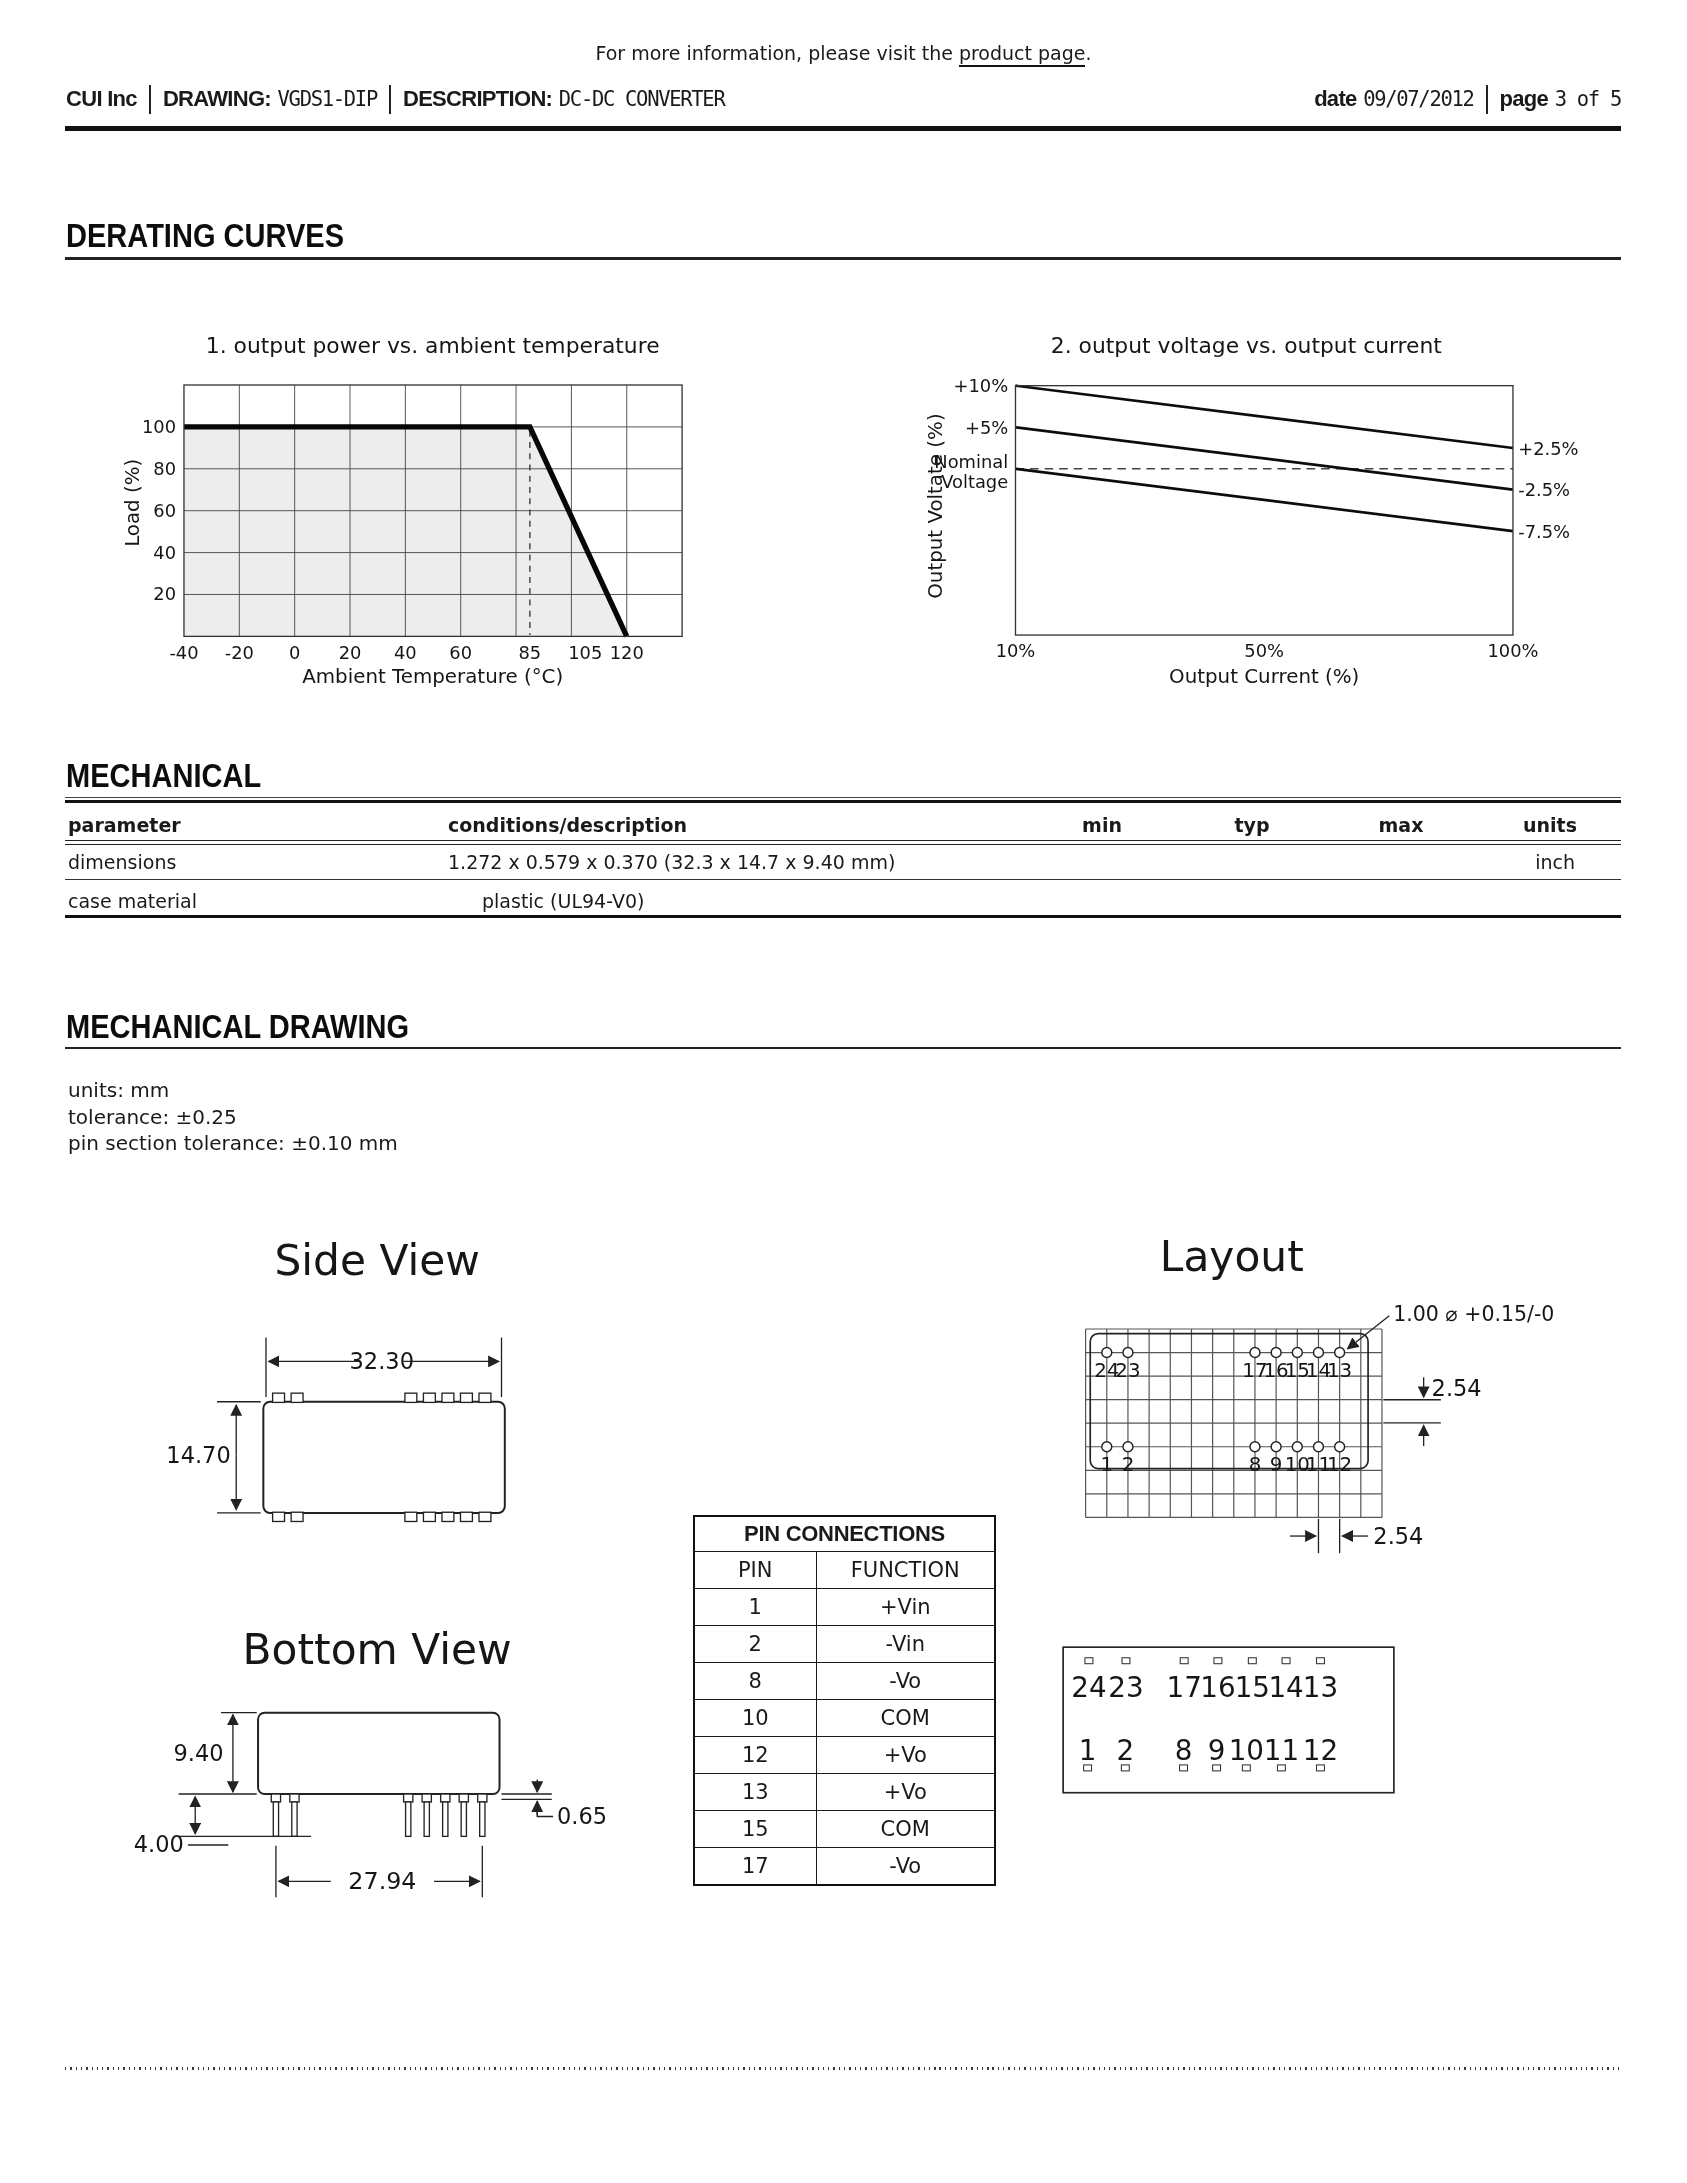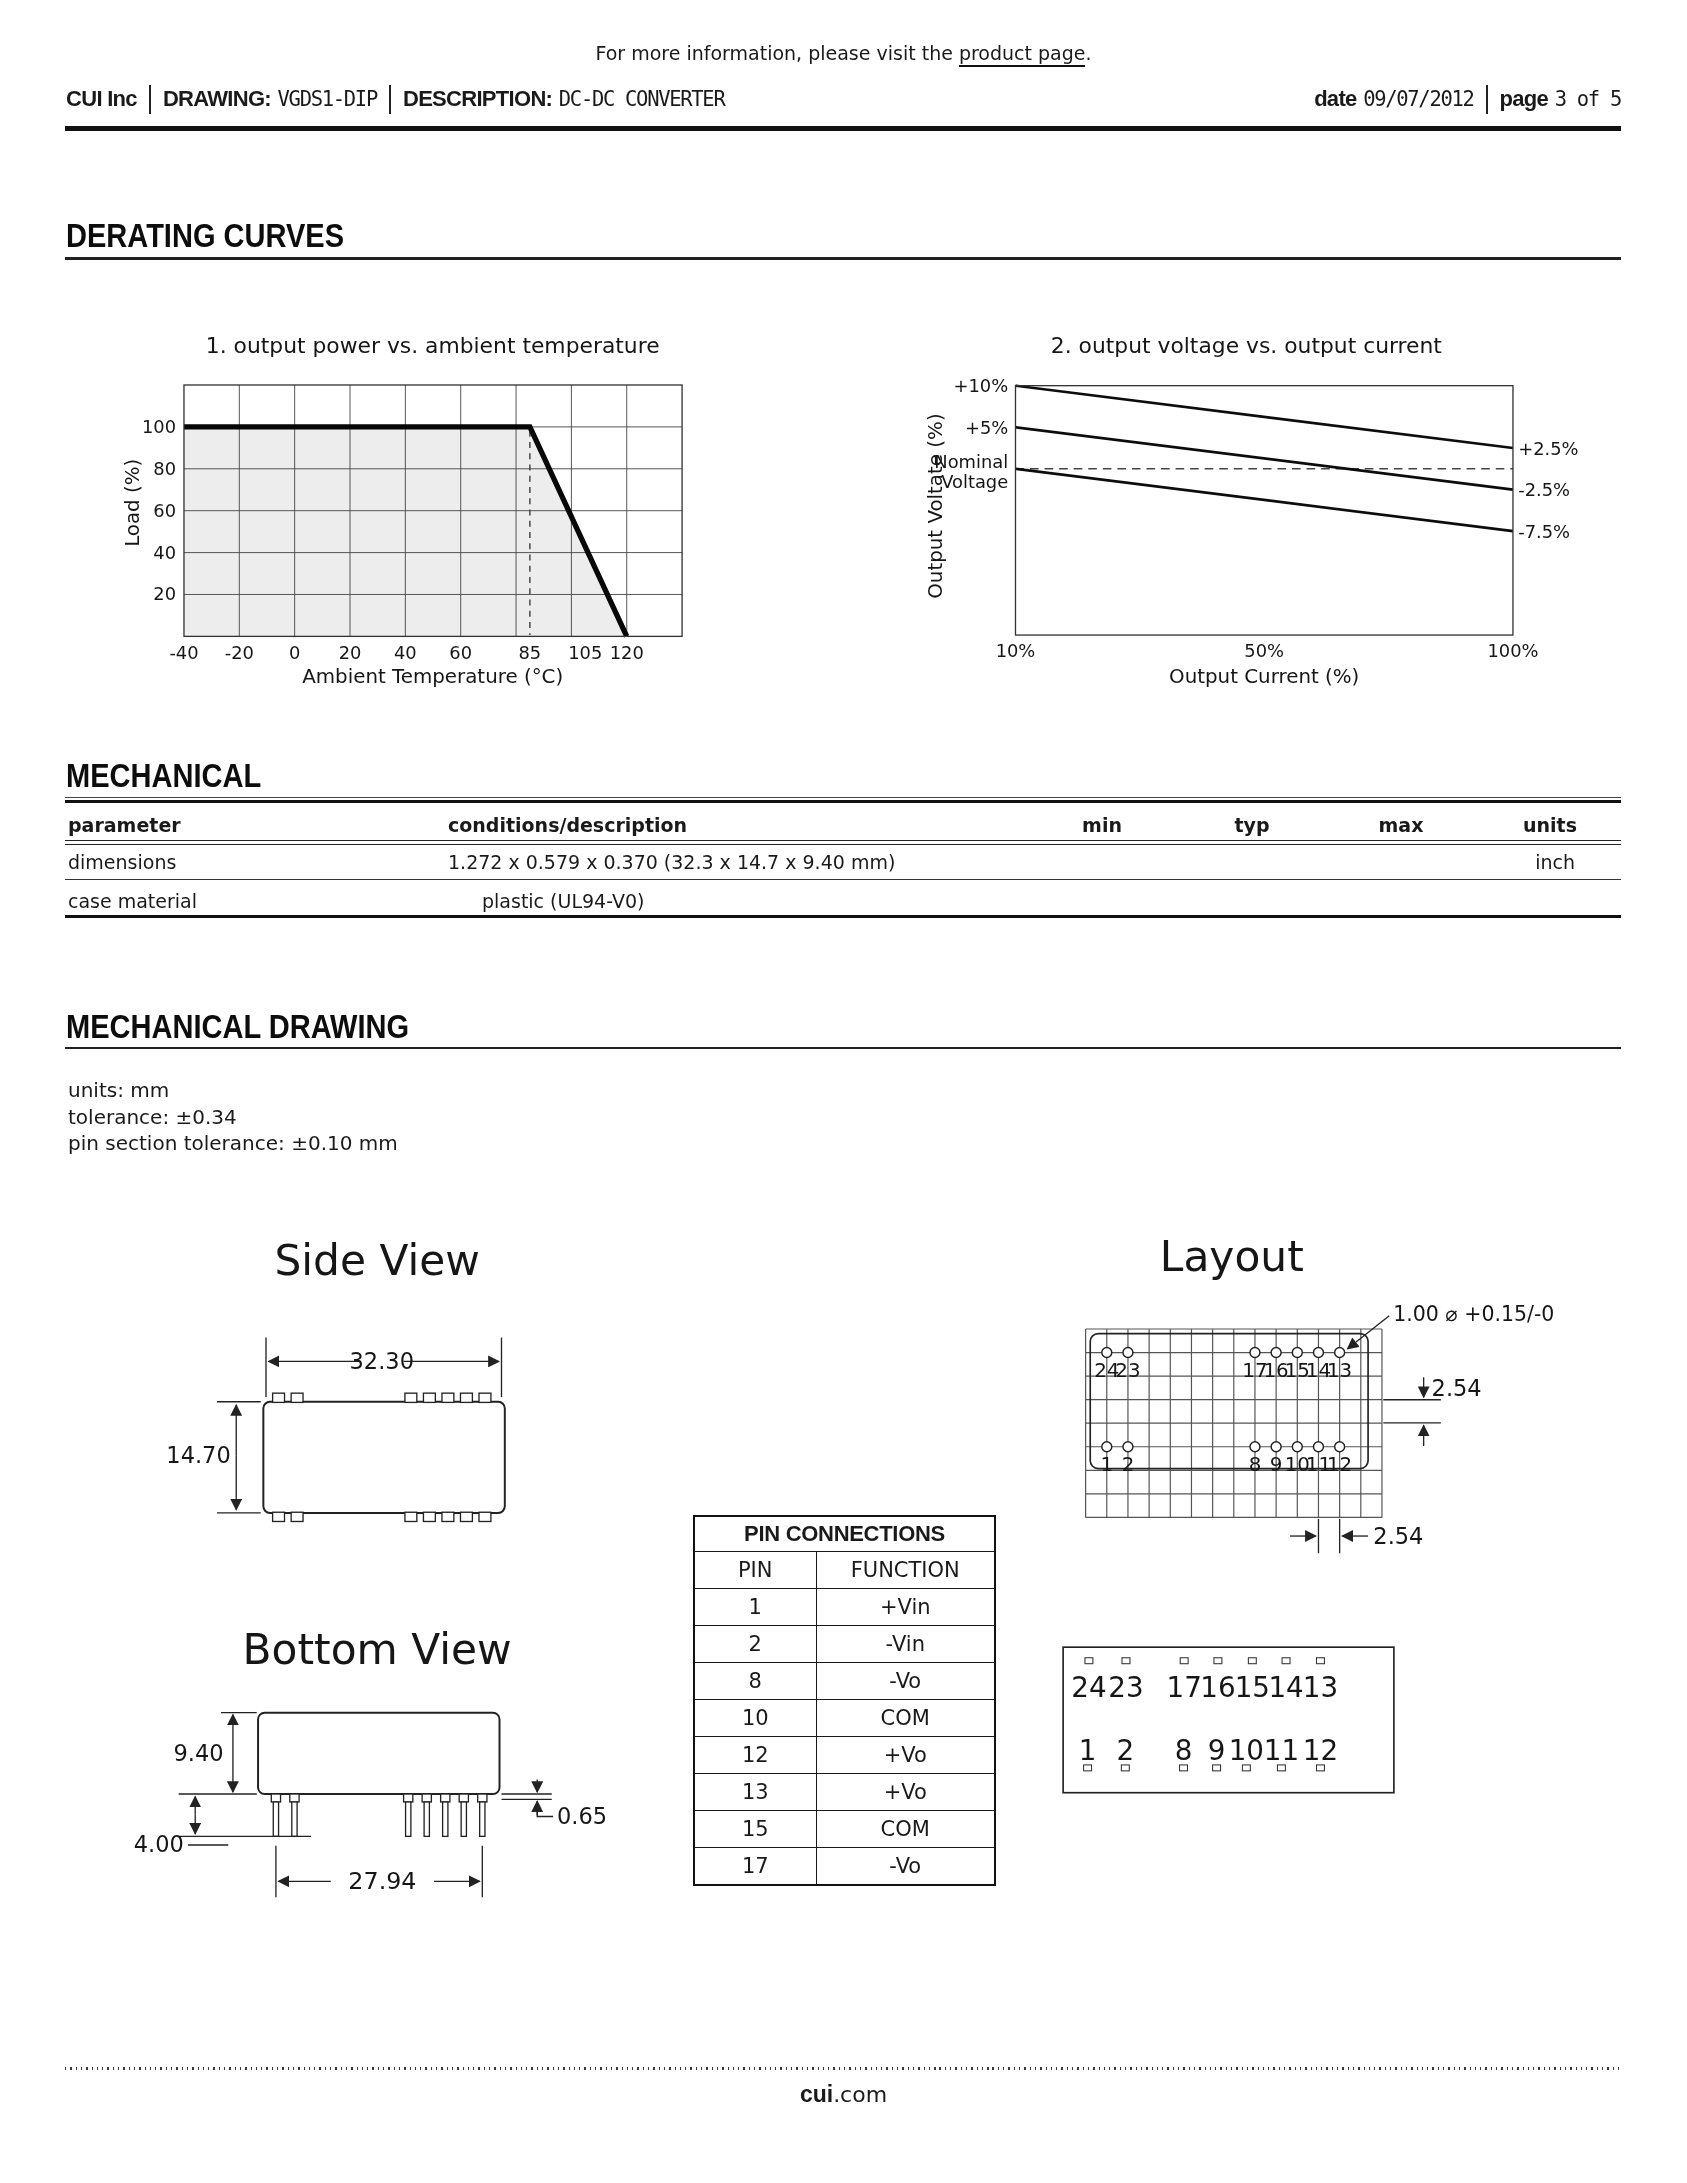--- a/index.html
+++ b/index.html
@@ -87,21 +87,21 @@
   <div class="h-rule" style="top:879px;height:1.3px;background:#333;"></div>
 
   <div class="mech-cell" style="left:68px;top:890px;">case material</div>
   <div class="mech-cell" style="left:448px;top:890px;margin-left:34px;">plastic (UL94-V0)</div>
 
   <div class="h-rule" style="top:915px;height:2.6px;"></div>
 
   <div class="sec-title" style="top:1008px;">MECHANICAL DRAWING</div>
   <div class="h-rule" style="top:1047px;height:2px;background:#222;"></div>
   <div class="note-line" style="top:1078px;">units: mm</div>
-  <div class="note-line" style="top:1105px;">tolerance: ±0.34</div>
+  <div class="note-line" style="top:1105px;">tolerance: ±0.25</div>
   <div class="note-line" style="top:1131px;">pin section tolerance: ±0.10 mm</div>
 
   <svg class="vector-layer" width="1687" height="2183" viewBox="0 0 2550 3300">
     <defs>
       <marker id="arr" viewBox="0 0 10 10" refX="9" refY="5" markerWidth="9" markerHeight="9" orient="auto">
         <path d="M0,0 L10,5 L0,10 z" fill="#222"></path>
       </marker>
     </defs>
 
     <g id="chart1-g">
@@ -390,15 +390,14 @@
           <td>COM</td>
         </tr>
         <tr>
           <td>17</td>
           <td>-Vo</td>
         </tr>
       </tbody>
   </table>
 
   <div class="footer-dots"></div>
-  <div class="footer-text"><span class="b">cui</span><span>.com</span></div>
 </div>
 
 
 </body></html>

